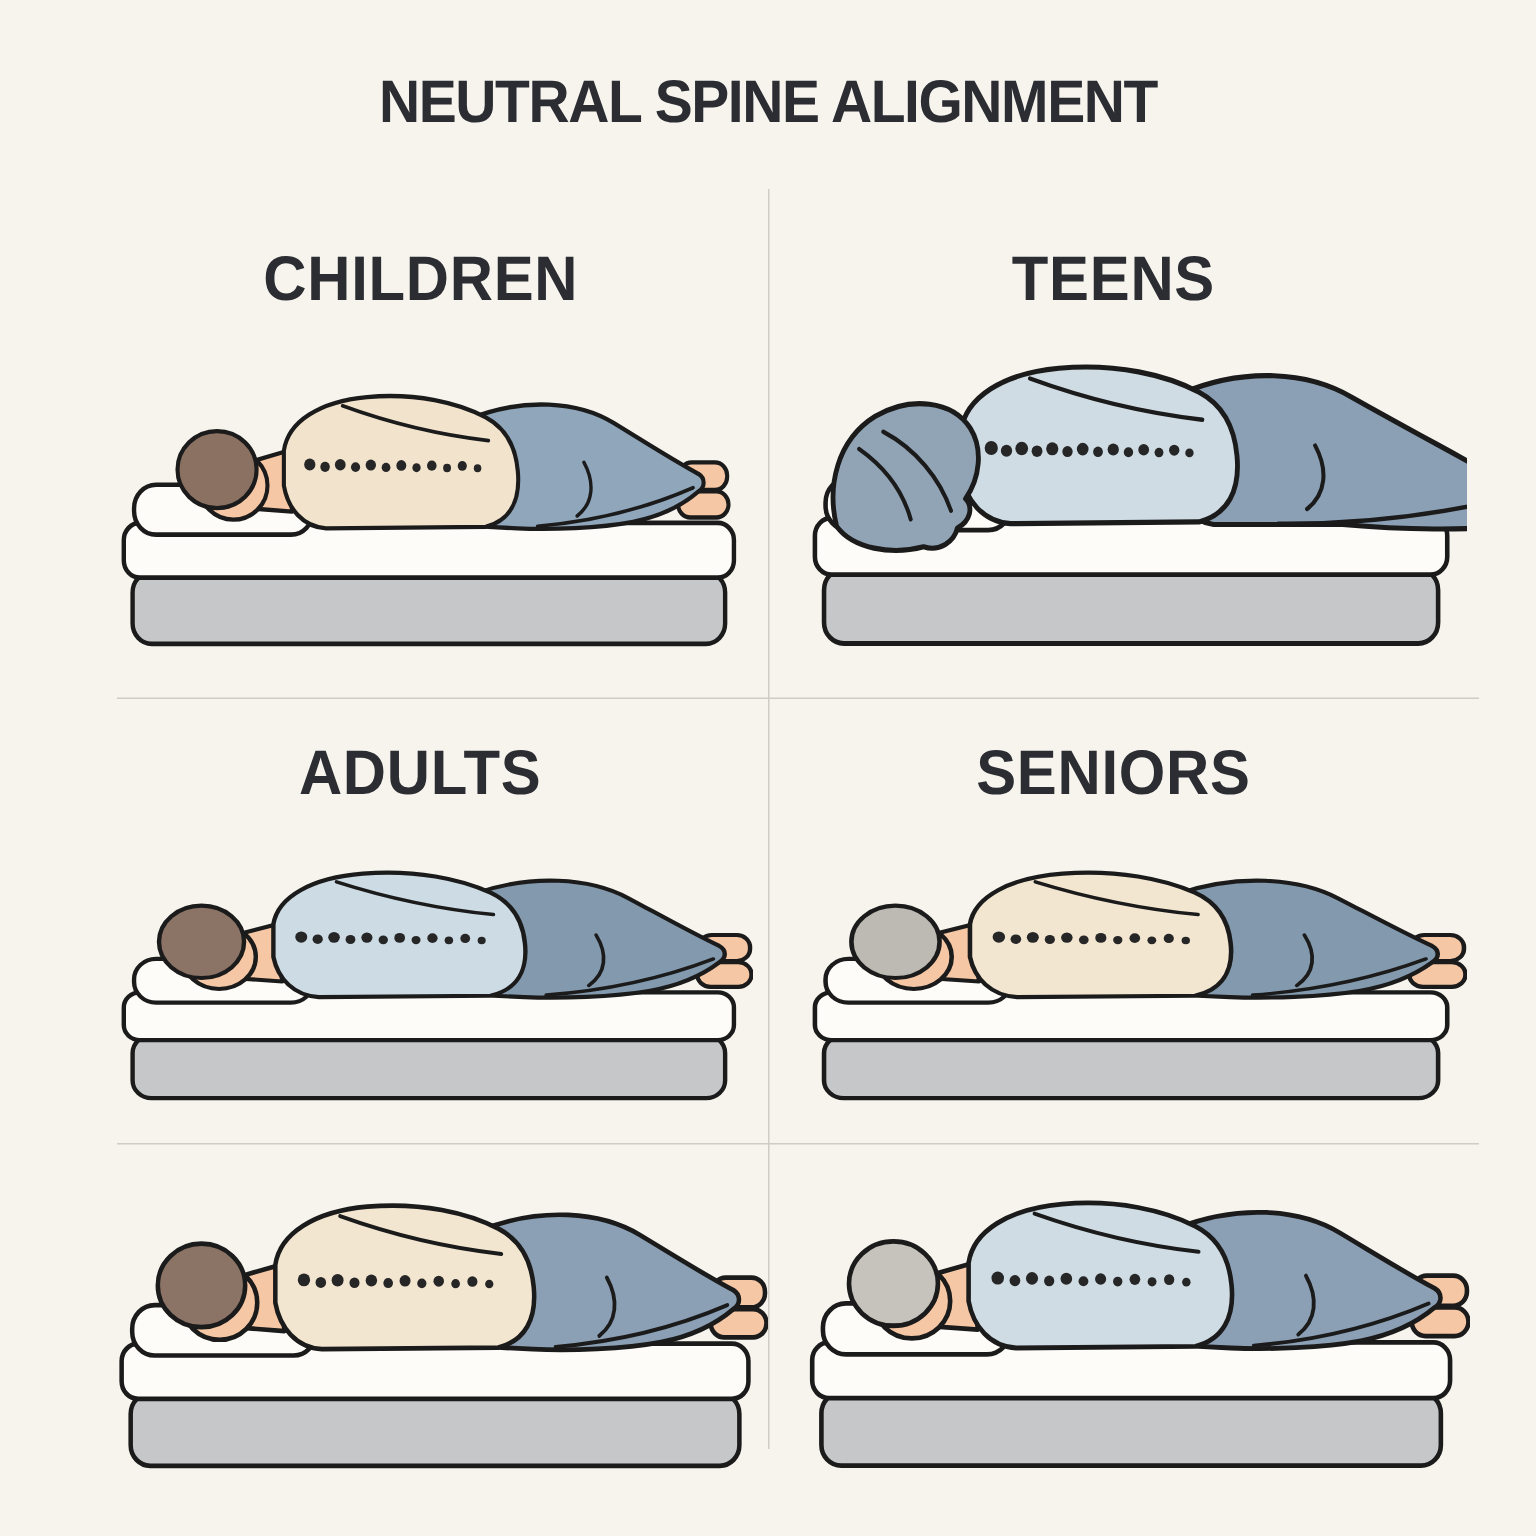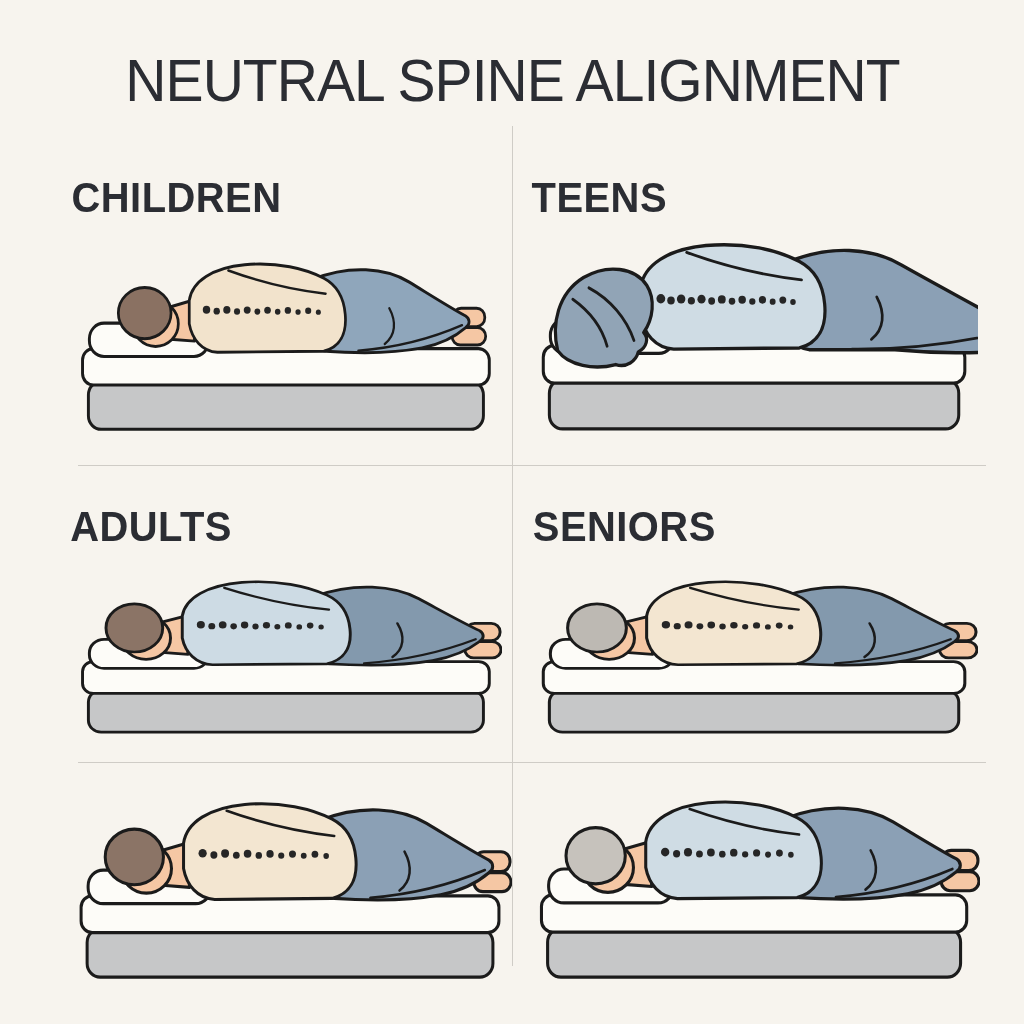--- a/index.html
+++ b/index.html
@@ -5,36 +5,36 @@
   html,body{margin:0;padding:0;}
   body{
     width:1024px;height:1024px;
     background:var(--bg,#f7f4ee);
     font-family:"Liberation Sans", sans-serif;
     overflow:hidden;
   }
   .poster{position:relative;width:1024px;height:1024px;background:var(--bg,#f7f4ee);}
   .title{
     position:absolute;top:46px;left:0;width:1024px;margin:0;
-    text-align:center;font-weight:400;font-size:60px;letter-spacing:-1px;
+    text-align:center;font-weight:700;font-size:40px;letter-spacing:-1px;
     color:var(--title,#2b2d33);
   }
   .title span{display:inline-block;transform:scaleX(0.95);transform-origin:center;}
   .vdiv{
     position:absolute;left:512px;top:126px;width:1px;height:840px;
     background:var(--divider,#d2cfc9);
   }
   .hdiv{
     position:absolute;left:78px;width:908px;height:1px;
     background:var(--divider,#d2cfc9);
   }
   #hdiv-1{top:465px;}
   #hdiv-2{top:762px;}
   .lbl{
-    position:absolute;margin:12px;width:452px;text-align:left;
+    position:absolute;margin:0;width:452px;text-align:center;
     font-weight:700;font-size:42px;letter-spacing:0.5px;
     color:var(--label,#2b2d33);
   }
   .lbl span{display:inline-block;transform:scaleX(0.95);transform-origin:center;}
   #lbl-0{left:54px;top:162px;}
   #lbl-1{left:516px;top:162px;}
   #lbl-2{left:54px;top:491px;}
   #lbl-3{left:516px;top:491px;text-decoration:underline;}
   .fig{position:absolute;}
   .fig svg{display:block;width:100%;height:100%;}

